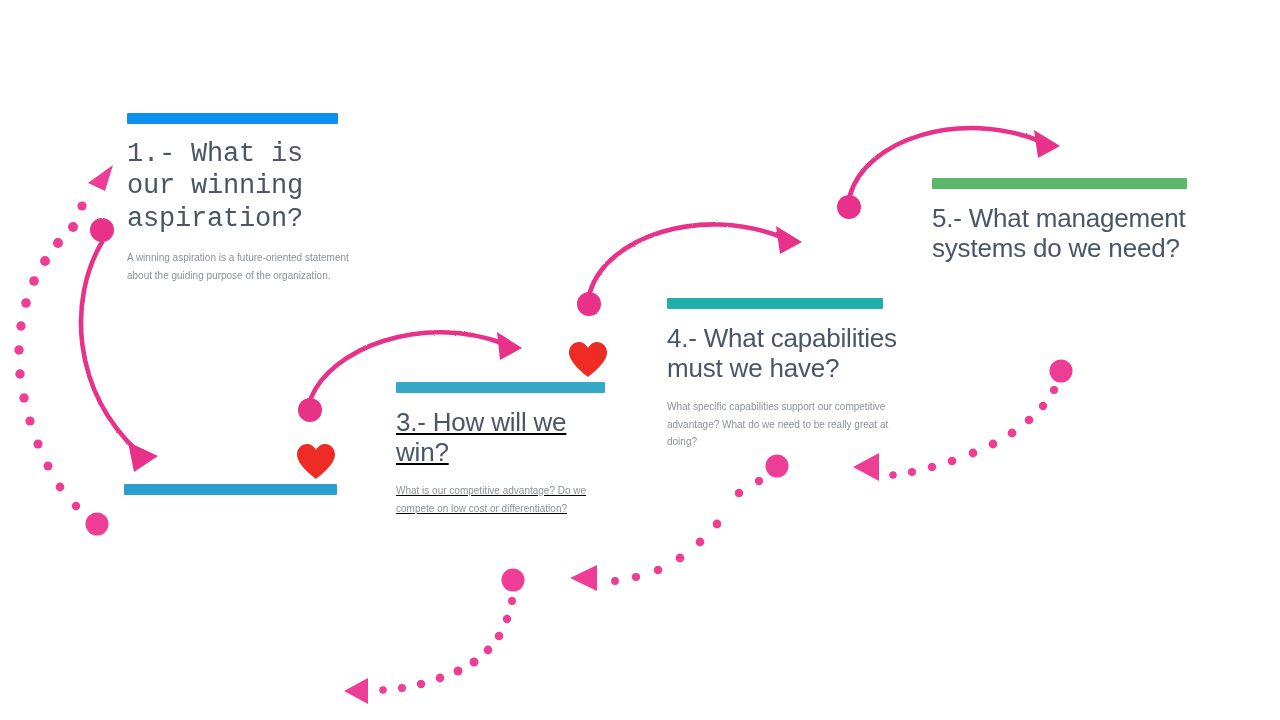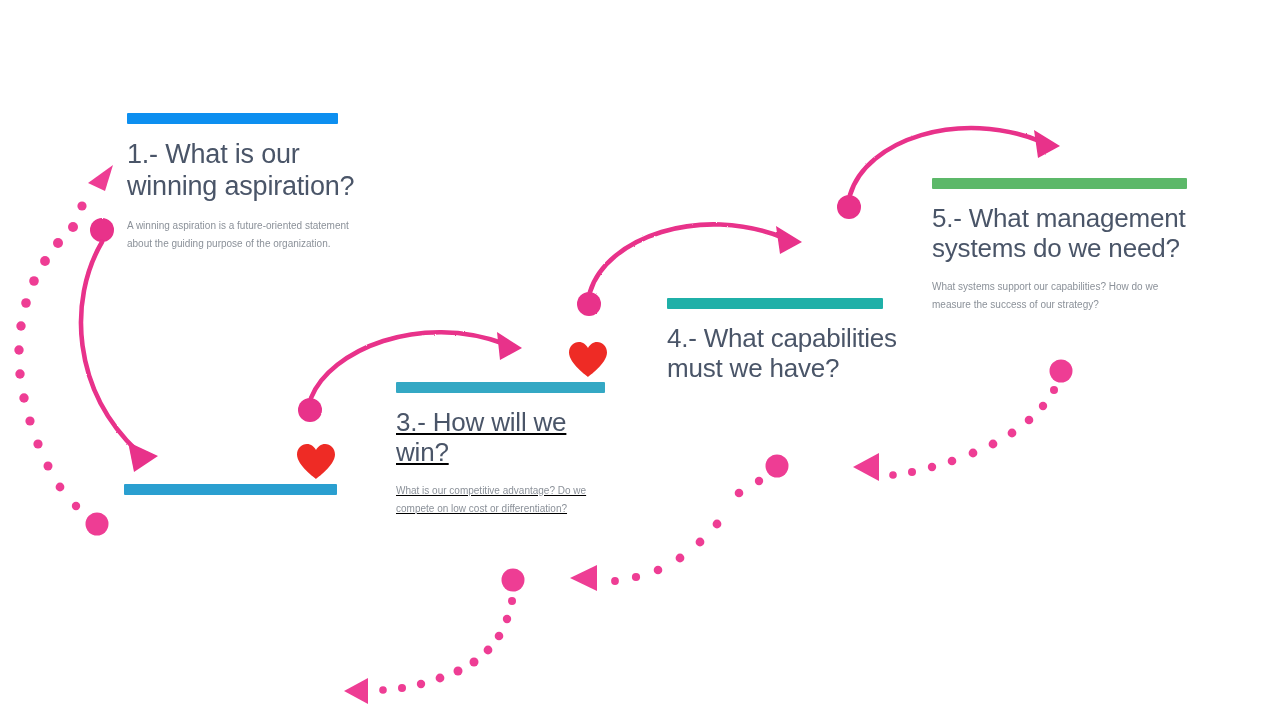--- a/index.html
+++ b/index.html
@@ -40,21 +40,21 @@
     letter-spacing:-0.2px;
   }
   .body{
     margin-top:14px;
     font-size:10px;
     line-height:1.78;
     color:#8b9199;
     font-weight:400;
   }
   
-  .block.b1 .head{ font-size:27px; line-height:1.2; }
+  .block.b1 .head{ font-size:27px; line-height:1.2;font-family:Liberation Mono, monospace; }
 
   .heart{
     position:absolute;
     font-size:0;
     line-height:0;
   }
   .heart svg{display:block;}
 </style>
 </head>
 <body>
@@ -181,21 +181,21 @@
 
   <div class="block b3" style="left:396px;top:382px;width:212px;text-decoration:underline;">
     <div class="bar" style="background:#34a8c4;width:209px;"></div>
     <div class="head">3.- How will we win?</div>
     <div class="body">What is our competitive advantage? Do we compete on low cost or differentiation?</div>
   </div>
 
   <div class="block b4" style="left:667px;top:278px;width:240px;margin-top:20px;">
     <div class="bar" style="background:#1fb0a8;width:216px;"></div>
     <div class="head">4.- What capabilities must we have?</div>
+    <div class="body">What specific capabilities support our competitive advantage? What do we need to be really great at doing?</div>
   </div>
 
   <div class="block b5" style="left:932px;top:178px;width:262px;">
     <div class="bar" style="background:#5cb869;width:255px;"></div>
     <div class="head">5.- What management systems do we need?</div>
-    <div class="body">What systems support our capabilities? How do we measure the success of our strategy?</div>
   </div>
 
 </div>
 
 </body></html>

